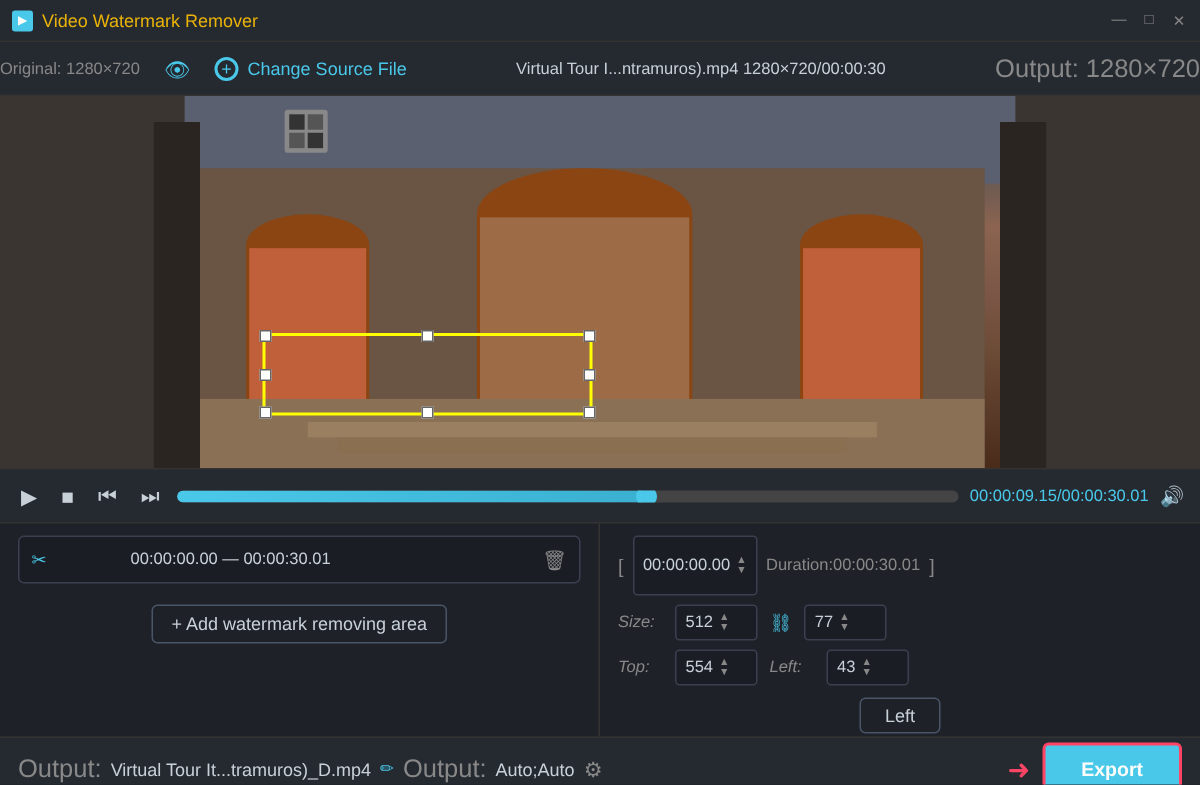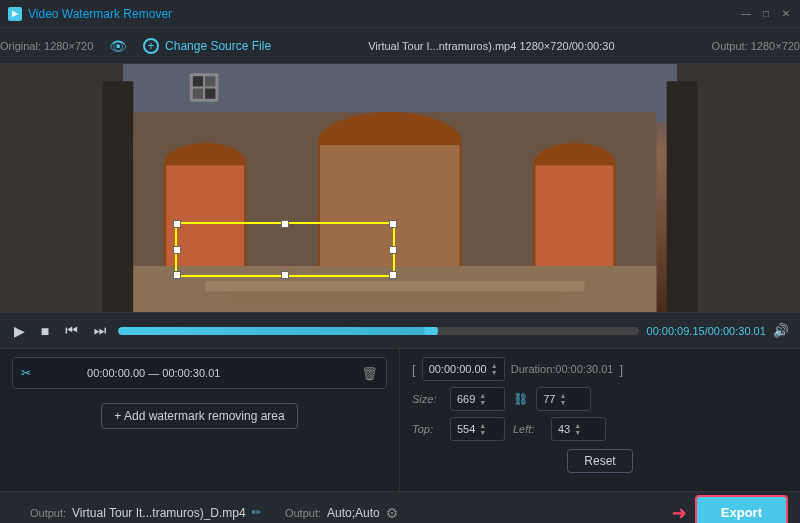--- a/index.html
+++ b/index.html
@@ -35,21 +35,21 @@
       background: #4ac8ea;
       border-radius: 2px;
       display: flex;
       align-items: center;
       justify-content: center;
       font-size: 8px;
       color: #fff;
     }
     .title-text {
       font-size: 12px;
-      color: #0ea5e9;
+      color: #eab308;
     }
     .window-controls {
       display: flex;
       gap: 8px;
     }
     .win-btn {
       width: 12px;
       height: 12px;
       display: flex;
       align-items: center;
@@ -100,21 +100,21 @@
       line-height: 1;
     }
     .file-info {
       color: #c8d0d8;
       font-size: 11px;
       flex: 1;
       text-align: center;
     }
     .output-label {
       color: #888;
-      font-size: 11px;
+      font-size: 17px;
     }
 
     
     .video-area {
       flex: 1;
       background: #111;
       position: relative;
       overflow: hidden;
       height: 248px;
     }
@@ -288,21 +288,21 @@
       color: #888;
       font-size: 13px;
     }
     .time-input-group {
       display: flex;
       align-items: center;
       background: #1a1e24;
       border: 1px solid #3a4050;
       border-radius: 3px;
       padding: 2px 6px;
-      height: 24px;
+      height: 40px;
     }
     .time-val {
       font-size: 11px;
       color: #c8d0d8;
     }
     .spin-btns {
       display: flex;
       flex-direction: column;
       margin-left: 4px;
     }
@@ -366,22 +366,21 @@
       gap: 8px;
     }
     .footer-output {
       display: flex;
       align-items: center;
       gap: 6px;
       flex: 1;
     }
     .footer-label {
       color: #888;
-      font-size: 11px;
-      margin-left: 18px;
+      font-size: 17px;
     }
     .footer-value {
       color: #c8d0d8;
       font-size: 12px;
     }
     .edit-icon {
       color: #4ac8ea;
       cursor: pointer;
       font-size: 11px;
     }
@@ -520,21 +519,21 @@
           <button class="spin-down">▼</button>
         </div>
       </div>
       <span class="dur-label">Duration:00:00:30.01</span>
       <span class="time-bracket">]</span>
     </div>
 
     <div class="dim-row">
       <span class="dim-label">Size:</span>
       <div class="dim-input">
-        <span class="time-val">669</span>
+        <span class="time-val">512</span>
         <div class="spin-btns">
           <button class="spin-up">▲</button>
           <button class="spin-down">▼</button>
         </div>
       </div>
       <span class="link-icon">⛓</span>
       <div class="dim-input">
         <span class="time-val">77</span>
         <div class="spin-btns">
           <button class="spin-up">▲</button>
@@ -554,21 +553,21 @@
       </div>
       <span class="dim-label">Left:</span>
       <div class="dim-input">
         <span class="time-val">43</span>
         <div class="spin-btns">
           <button class="spin-up">▲</button>
           <button class="spin-down">▼</button>
         </div>
       </div>
     </div>
-    <button class="reset-btn">Reset</button>
+    <button class="reset-btn">Left</button>
   </div>
 
 </div>
 
 <div class="footer">
   <div class="footer-output">
     <span class="footer-label">Output:</span>
     <span class="footer-value">Virtual Tour It...tramuros)_D.mp4</span>
     <span class="edit-icon">✏</span>
     <span class="footer-label">Output:</span>

